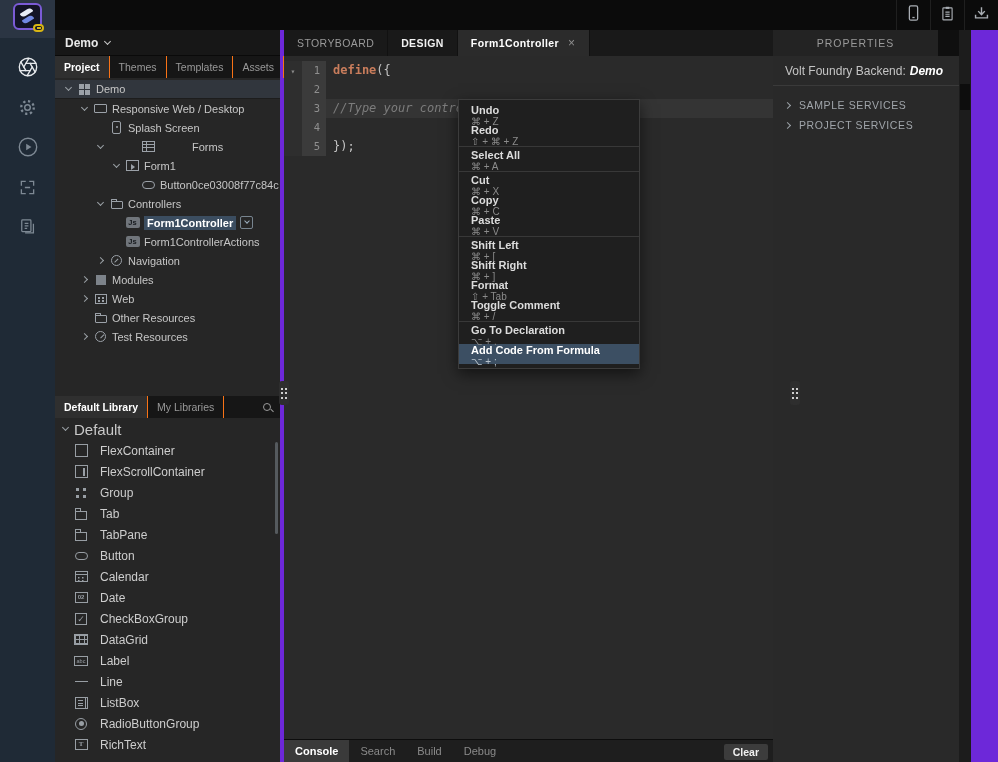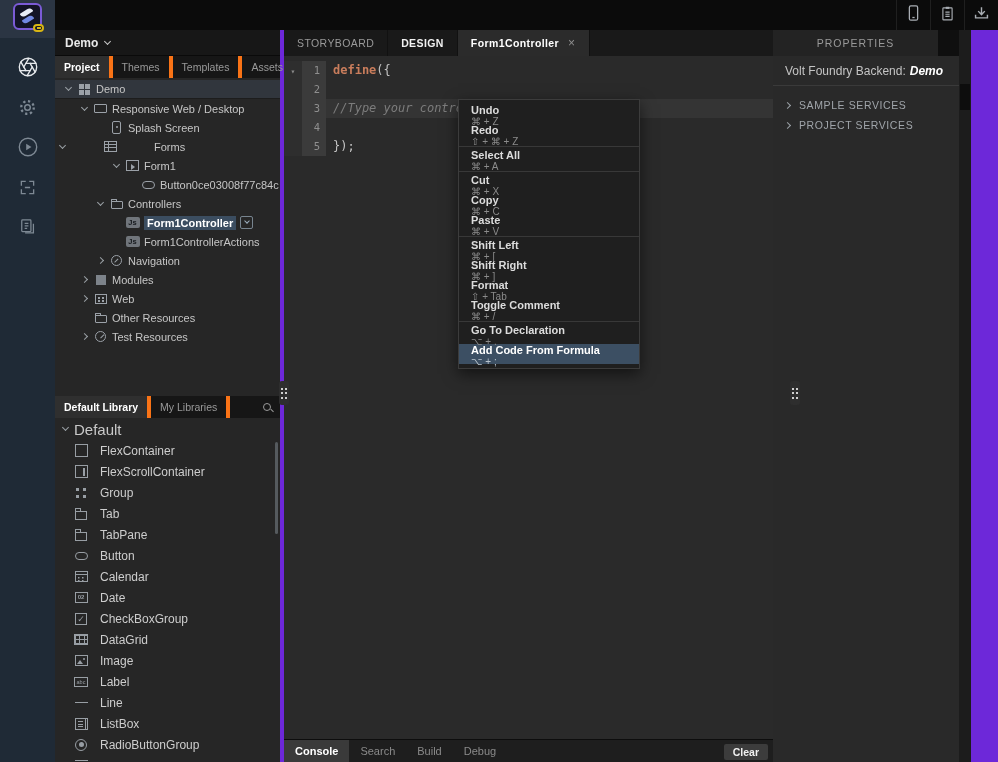--- a/index.html
+++ b/index.html
@@ -26,21 +26,21 @@
 
   
   .left-col { position:absolute; left:55px; top:30px; width:225px; height:732px; background:#262626; }
   .demo-bar { height:26px; background:#171717; border-bottom:1px solid #0a0a0a; display:flex; align-items:center; padding-left:10px; color:#e8e8e8; font-size:12px; font-weight:bold; }
   .chev { display:inline-block; width:5px; height:5px; border-right:1.3px solid #9aa0a6; border-bottom:1.3px solid #9aa0a6; }
   .chev.open { transform:rotate(45deg); margin-top:-3px; }
   .chev.closed { transform:rotate(-45deg); }
   .demo-bar .chev { margin-left:7px; border-color:#c9c9c9; }
 
   .panel-tabs { height:22px; background:#161616; display:flex; align-items:stretch; }
-  .ptab { padding:0 9px; display:flex; align-items:center; font-size:10.5px; color:#999; cursor:pointer; border-right:4px solid #f97316; white-space:nowrap; }
+  .ptab { padding:0 9px; display:flex; align-items:center; font-size:10.5px; color:#999; cursor:pointer; border-right:1px solid #f97316; white-space:nowrap; }
   .ptab.active { background:#2f2f2f; color:#fff; font-weight:bold; }
   .ptab-icons { margin-left:auto; display:flex; align-items:center; gap:9px; padding-right:9px; }
 
   .mag { position:relative; width:8px; height:8px; border:1.3px solid #9a9a9a; border-radius:50%; display:inline-block; }
   .mag::after { content:""; position:absolute; width:4px; height:1.3px; background:#9a9a9a; transform:rotate(45deg); right:-3.5px; bottom:-1px; }
   .hamb { position:relative; width:12px; height:8px; border-top:1.4px solid #9a9a9a; border-bottom:1.4px solid #9a9a9a; display:inline-block; }
   .hamb::before { content:""; position:absolute; left:0; right:0; top:2.4px; height:1.4px; background:#9a9a9a; }
 
   .tree { height:318px; overflow:hidden; background:#262626; padding-top:2px; }
   .trow { height:19px; display:flex; align-items:center; font-size:11px; color:#c6c6c6; cursor:pointer; white-space:nowrap; }
@@ -269,21 +269,21 @@
           </span>
           <span class="tlabel">Responsive Web / Desktop</span>
         </div>
         <div class="trow" style="padding-left: 38px;">
           <span class="tslot"></span>
           <span class="islot">
             <span class="tic ic-splash"></span>
           </span>
           <span class="tlabel">Splash Screen</span>
         </div>
-        <div class="trow" style=" gap: 32px;">
+        <div class="trow" style="padding-left: 38px; gap: 32px;">
           <span class="tslot">
             <span class="chev open"></span>
           </span>
           <span class="islot">
             <span class="tic ic-forms"></span>
           </span>
           <span class="tlabel">Forms</span>
         </div>
         <div class="trow" style="padding-left: 54px;">
           <span class="tslot">
@@ -436,26 +436,20 @@
             <span class="lslot">
               <span class="lic l-checkboxgroup"></span>
             </span>
             <span>CheckBoxGroup</span>
           </div>
           <div class="lrow">
             <span class="lslot">
               <span class="lic l-datagrid"></span>
             </span>
             <span>DataGrid</span>
-          </div>
-          <div class="lrow">
-            <span class="lslot">
-              <span class="lic l-image"></span>
-            </span>
-            <span>Image</span>
           </div>
           <div class="lrow">
             <span class="lslot">
               <span class="lic l-label"></span>
             </span>
             <span>Label</span>
           </div>
           <div class="lrow">
             <span class="lslot">
               <span class="lic l-line"></span>

